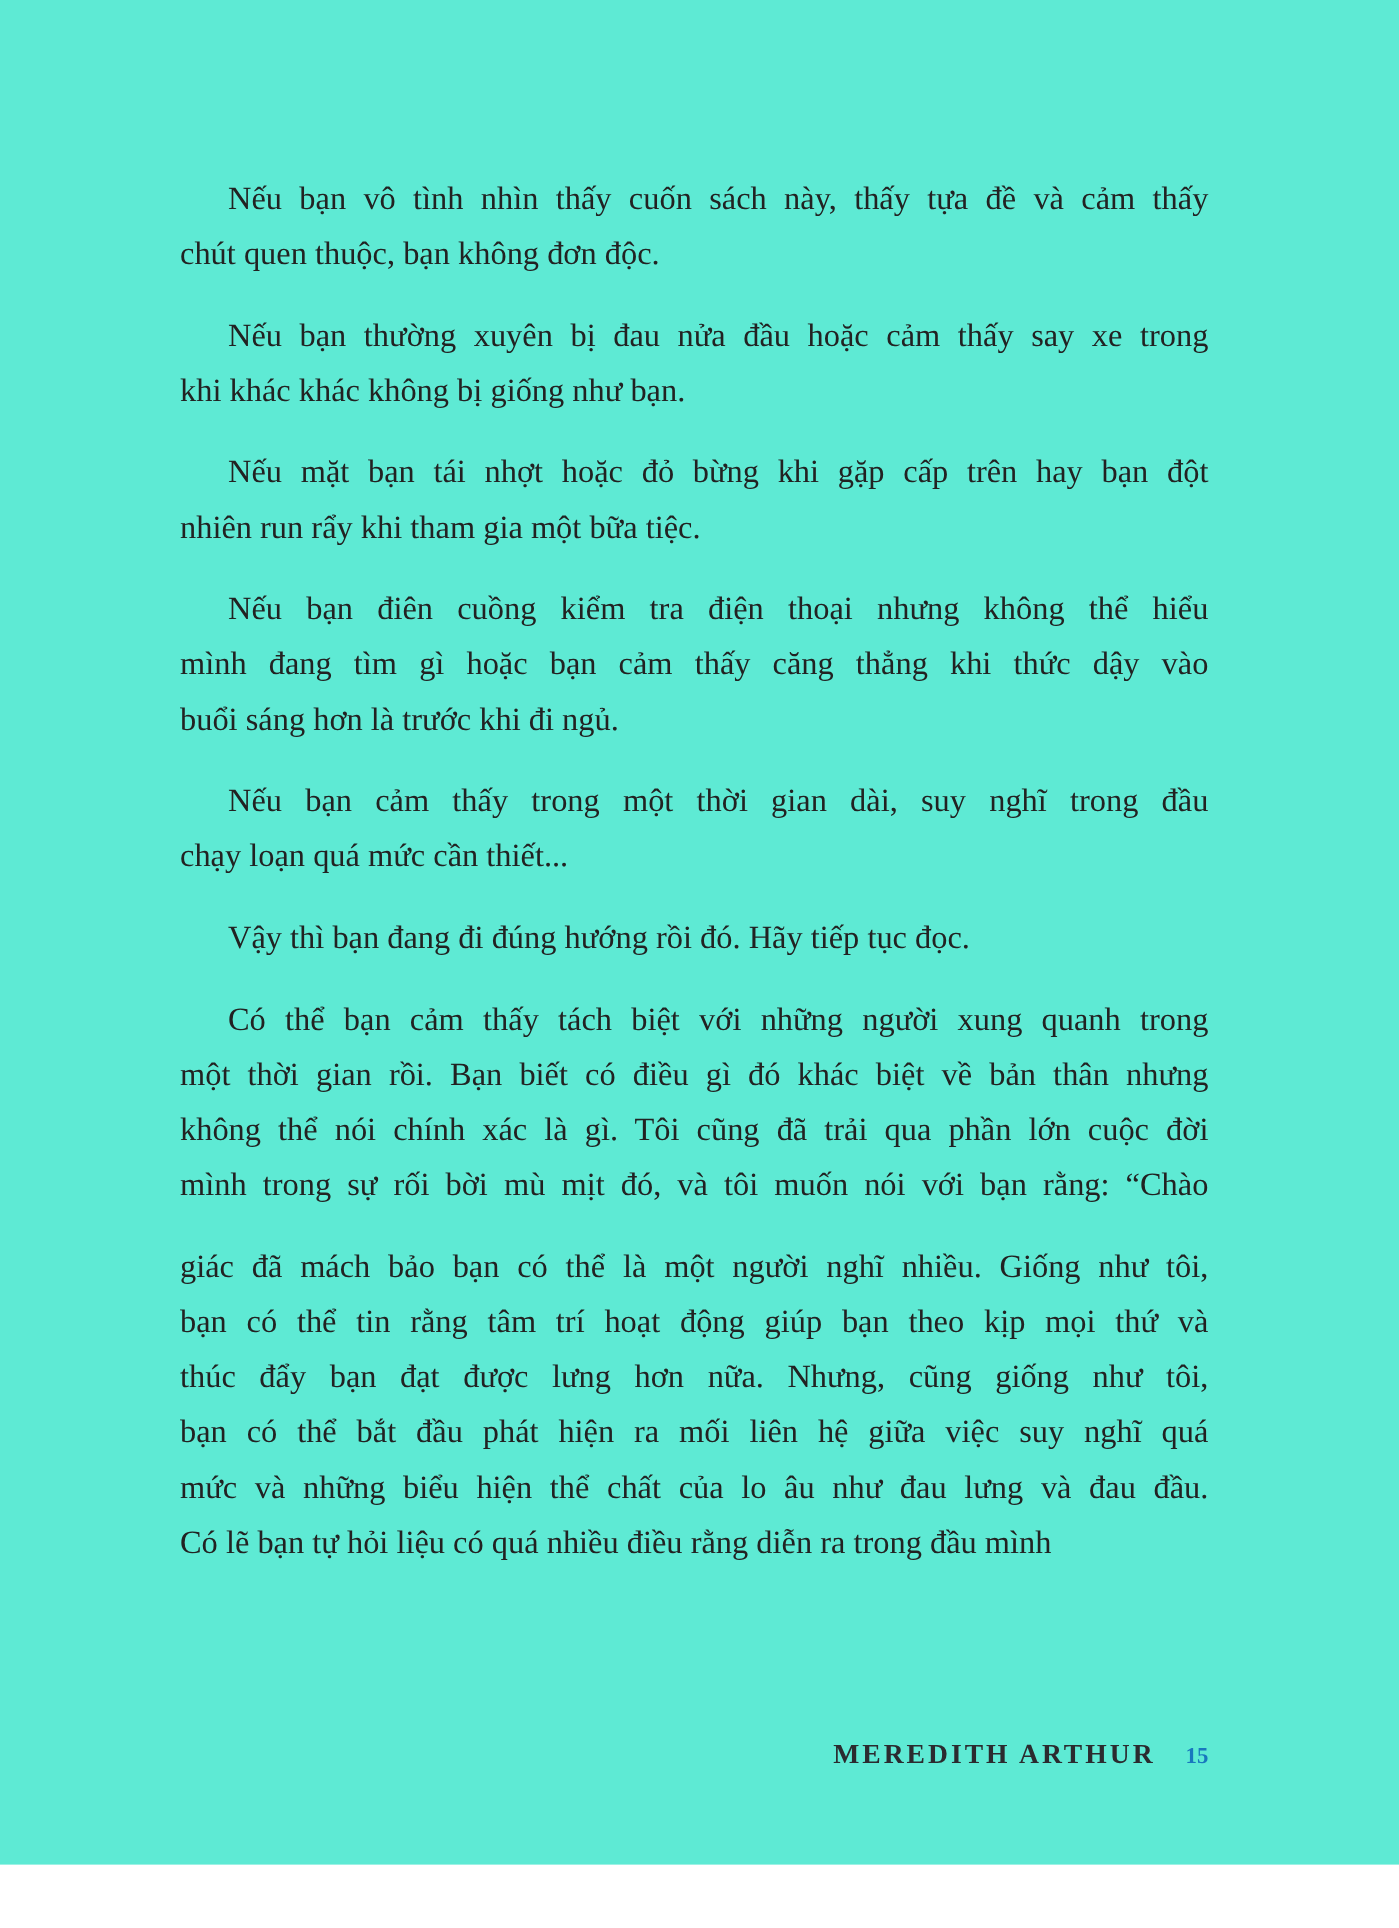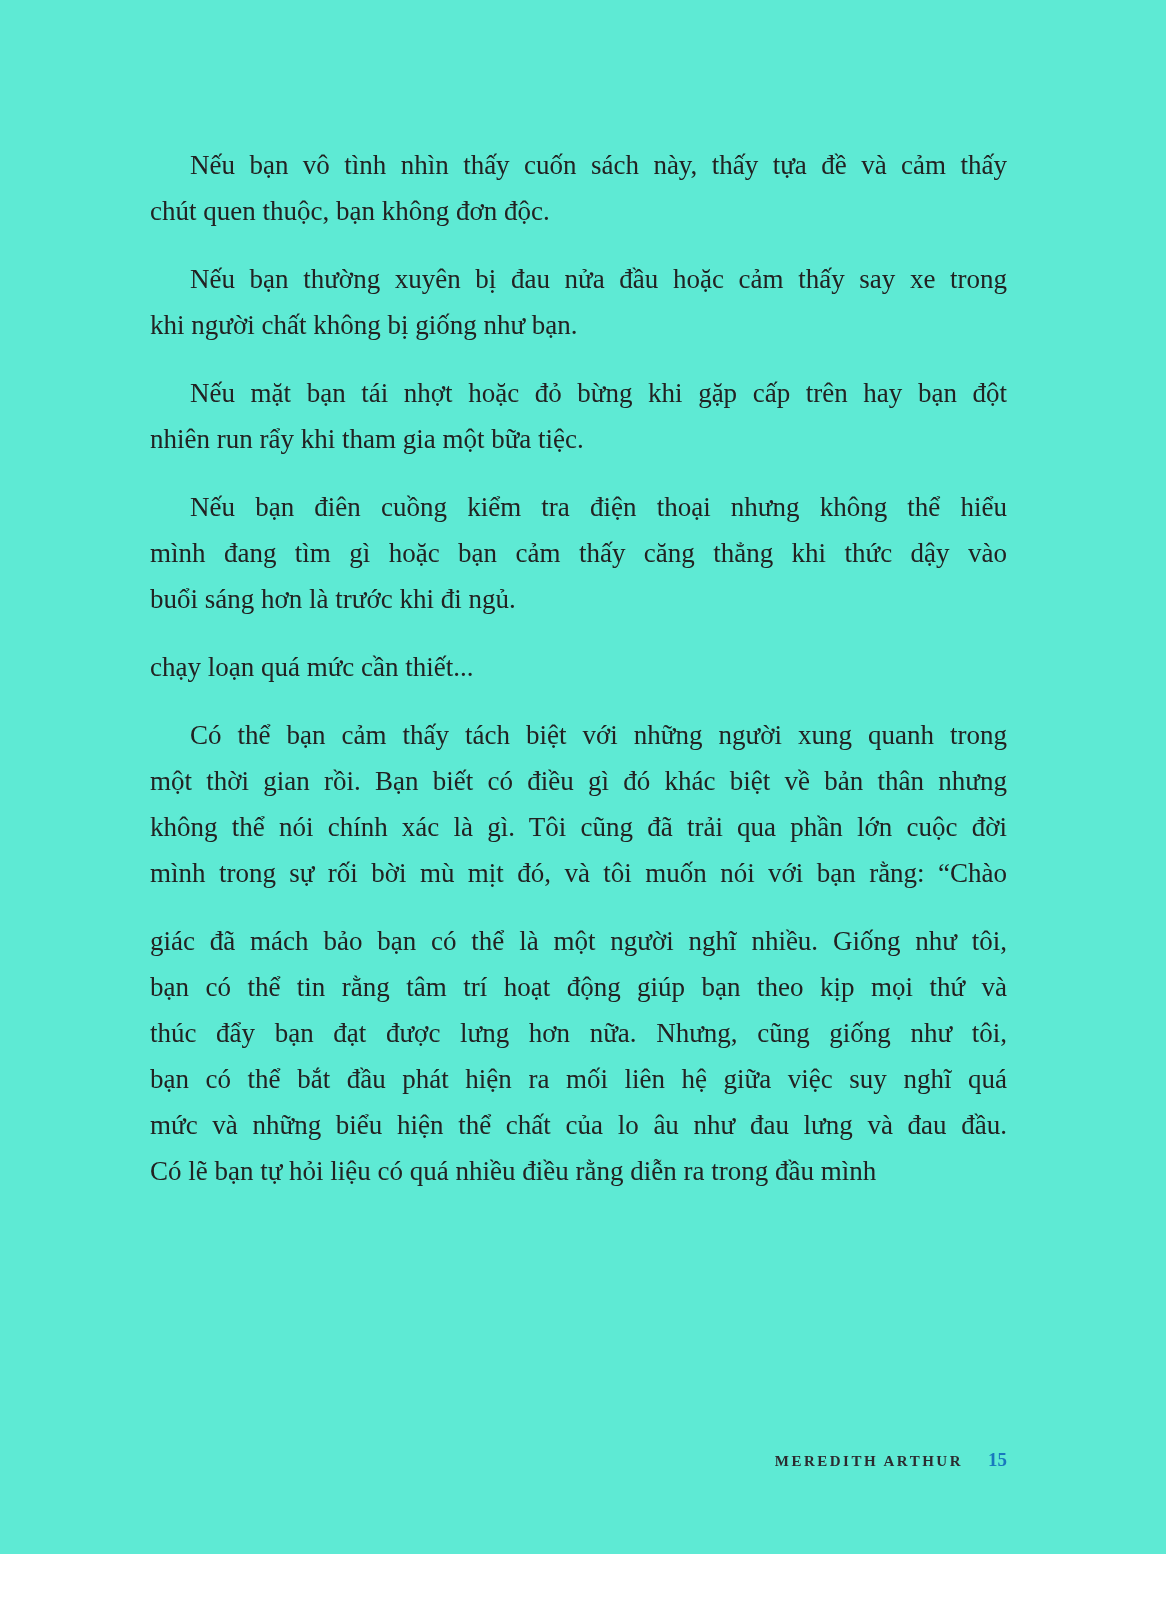--- a/index.html
+++ b/index.html
@@ -49,21 +49,21 @@
   .footer {
     position: absolute;
     right: 159px;
     top: 1449px;
     display: flex;
     align-items: baseline;
     gap: 25px;
   }
 
   .footer .author {
-    font-size: 15px;
+    font-size: 23px;
     font-weight: bold;
     letter-spacing: 2.5px;
     color: #2b2b2f;
   }
 
   .footer .pagenum {
     font-size: 19px;
     font-weight: bold;
     color: #1878be;
   }
@@ -74,33 +74,37 @@
 <div class="page">
 
   <div class="content">
 
   <div class="para">
         <div class="line first">Nếu bạn vô tình nhìn thấy cuốn sách này, thấy tựa đề và cảm thấy</div>
         <div class="line last">chút quen thuộc, bạn không đơn độc.</div>
       </div>
       <div class="para">
         <div class="line first">Nếu bạn thường xuyên bị đau nửa đầu hoặc cảm thấy say xe trong</div>
-        <div class="line last">khi người chất không bị giống như bạn.</div>
+        <div class="line last">khi khác khác không bị giống như bạn.</div>
       </div>
       <div class="para">
         <div class="line first">Nếu mặt bạn tái nhợt hoặc đỏ bừng khi gặp cấp trên hay bạn đột</div>
         <div class="line last">nhiên run rẩy khi tham gia một bữa tiệc.</div>
       </div>
       <div class="para">
         <div class="line first">Nếu bạn điên cuồng kiểm tra điện thoại nhưng không thể hiểu</div>
         <div class="line">mình đang tìm gì hoặc bạn cảm thấy căng thẳng khi thức dậy vào</div>
         <div class="line last">buổi sáng hơn là trước khi đi ngủ.</div>
       </div>
       <div class="para">
+        <div class="line first">Nếu bạn cảm thấy trong một thời gian dài, suy nghĩ trong đầu</div>
         <div class="line last">chạy loạn quá mức cần thiết...</div>
+      </div>
+      <div class="para">
+        <div class="line first last">Vậy thì bạn đang đi đúng hướng rồi đó. Hãy tiếp tục đọc.</div>
       </div>
       <div class="para">
         <div class="line first">Có thể bạn cảm thấy tách biệt với những người xung quanh trong</div>
         <div class="line">một thời gian rồi. Bạn biết có điều gì đó khác biệt về bản thân nhưng</div>
         <div class="line">không thể nói chính xác là gì. Tôi cũng đã trải qua phần lớn cuộc đời</div>
         <div class="line">mình trong sự rối bời mù mịt đó, và tôi muốn nói với bạn rằng: “Chào</div>
       </div>
       <div class="para">
         <div class="line">giác đã mách bảo bạn có thể là một người nghĩ nhiều. Giống như tôi,</div>
         <div class="line">bạn có thể tin rằng tâm trí hoạt động giúp bạn theo kịp mọi thứ và</div>

